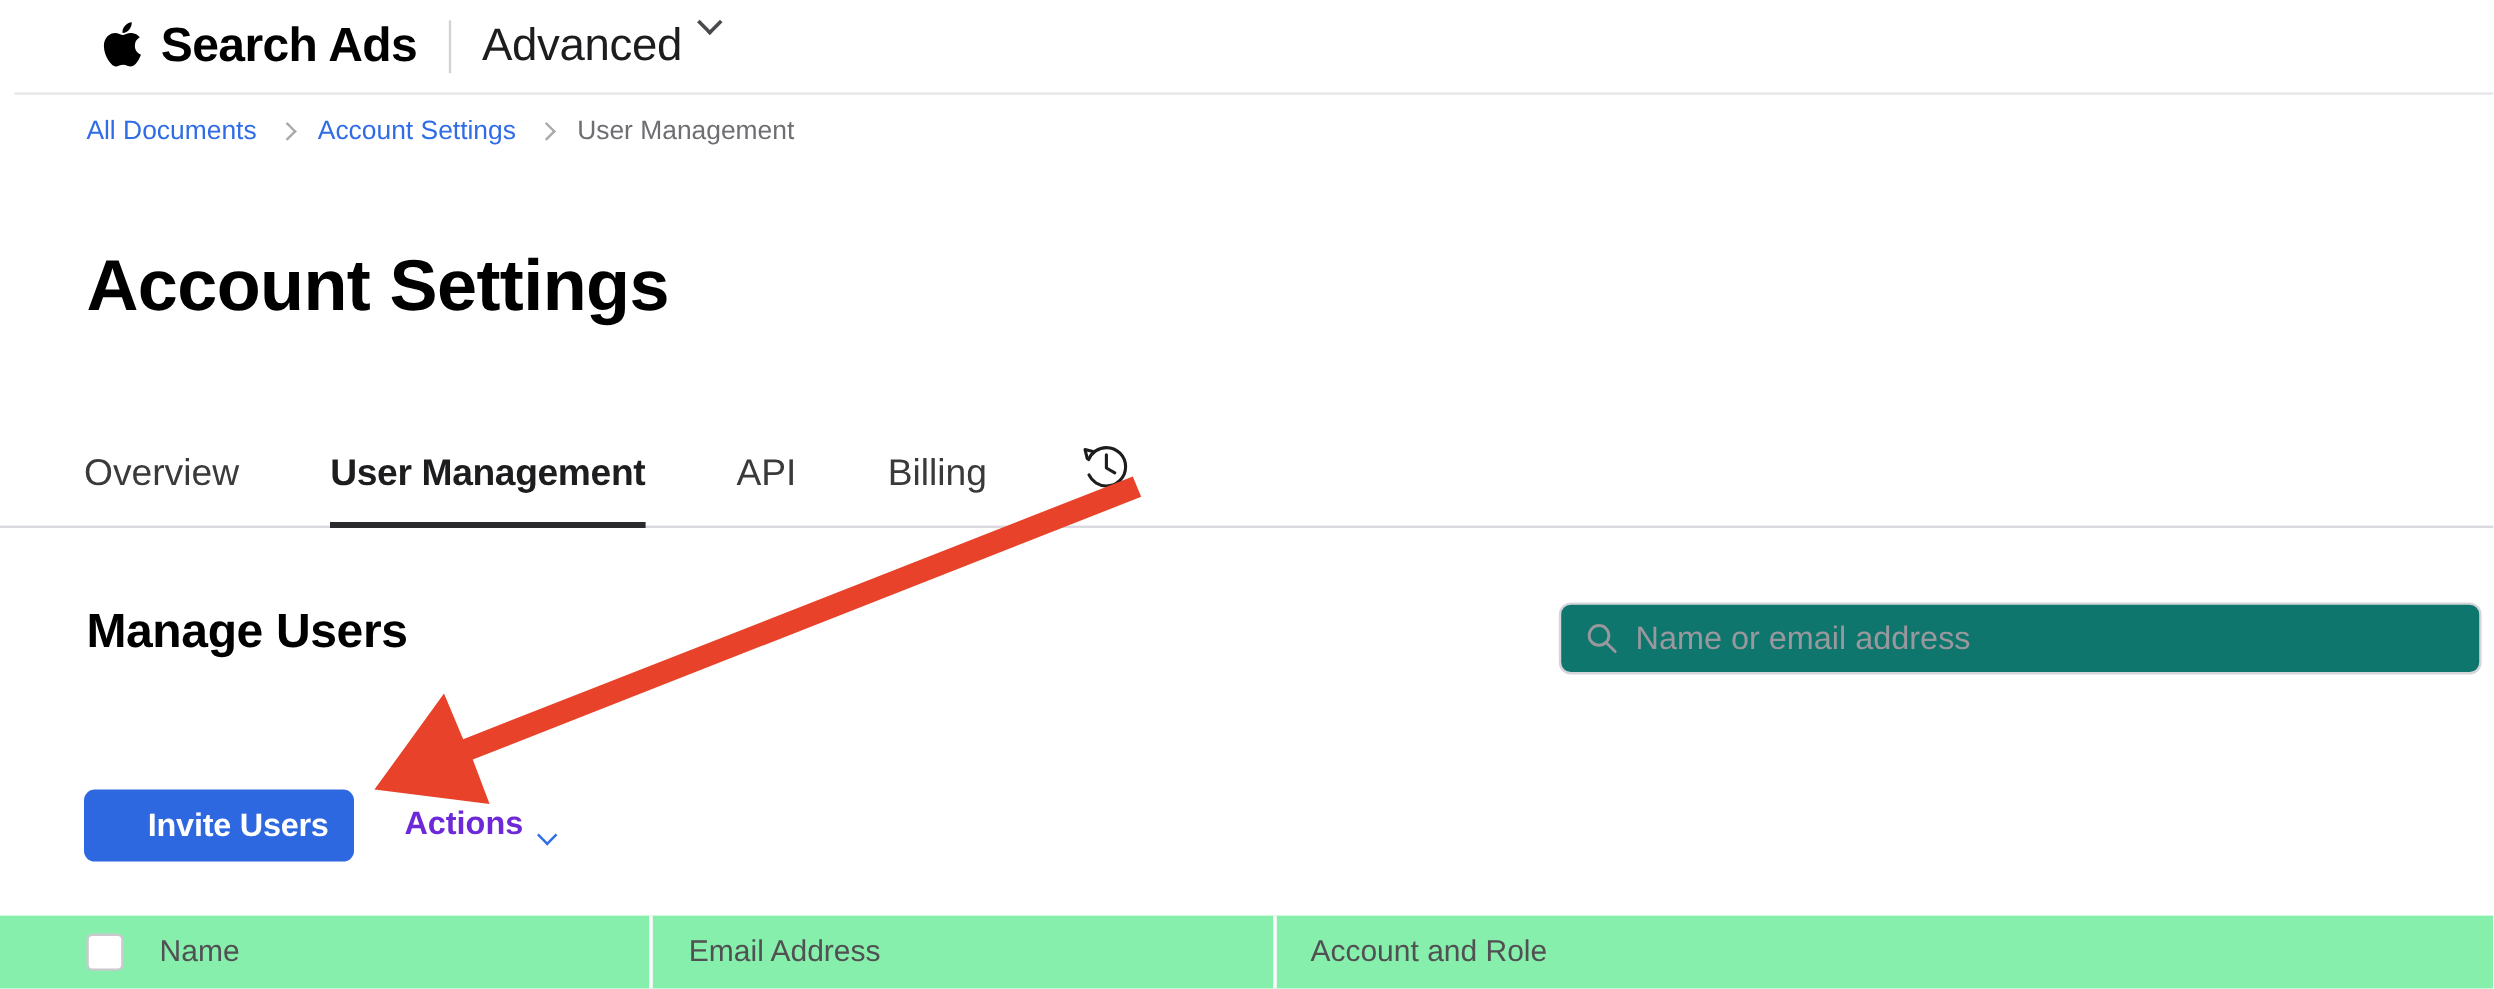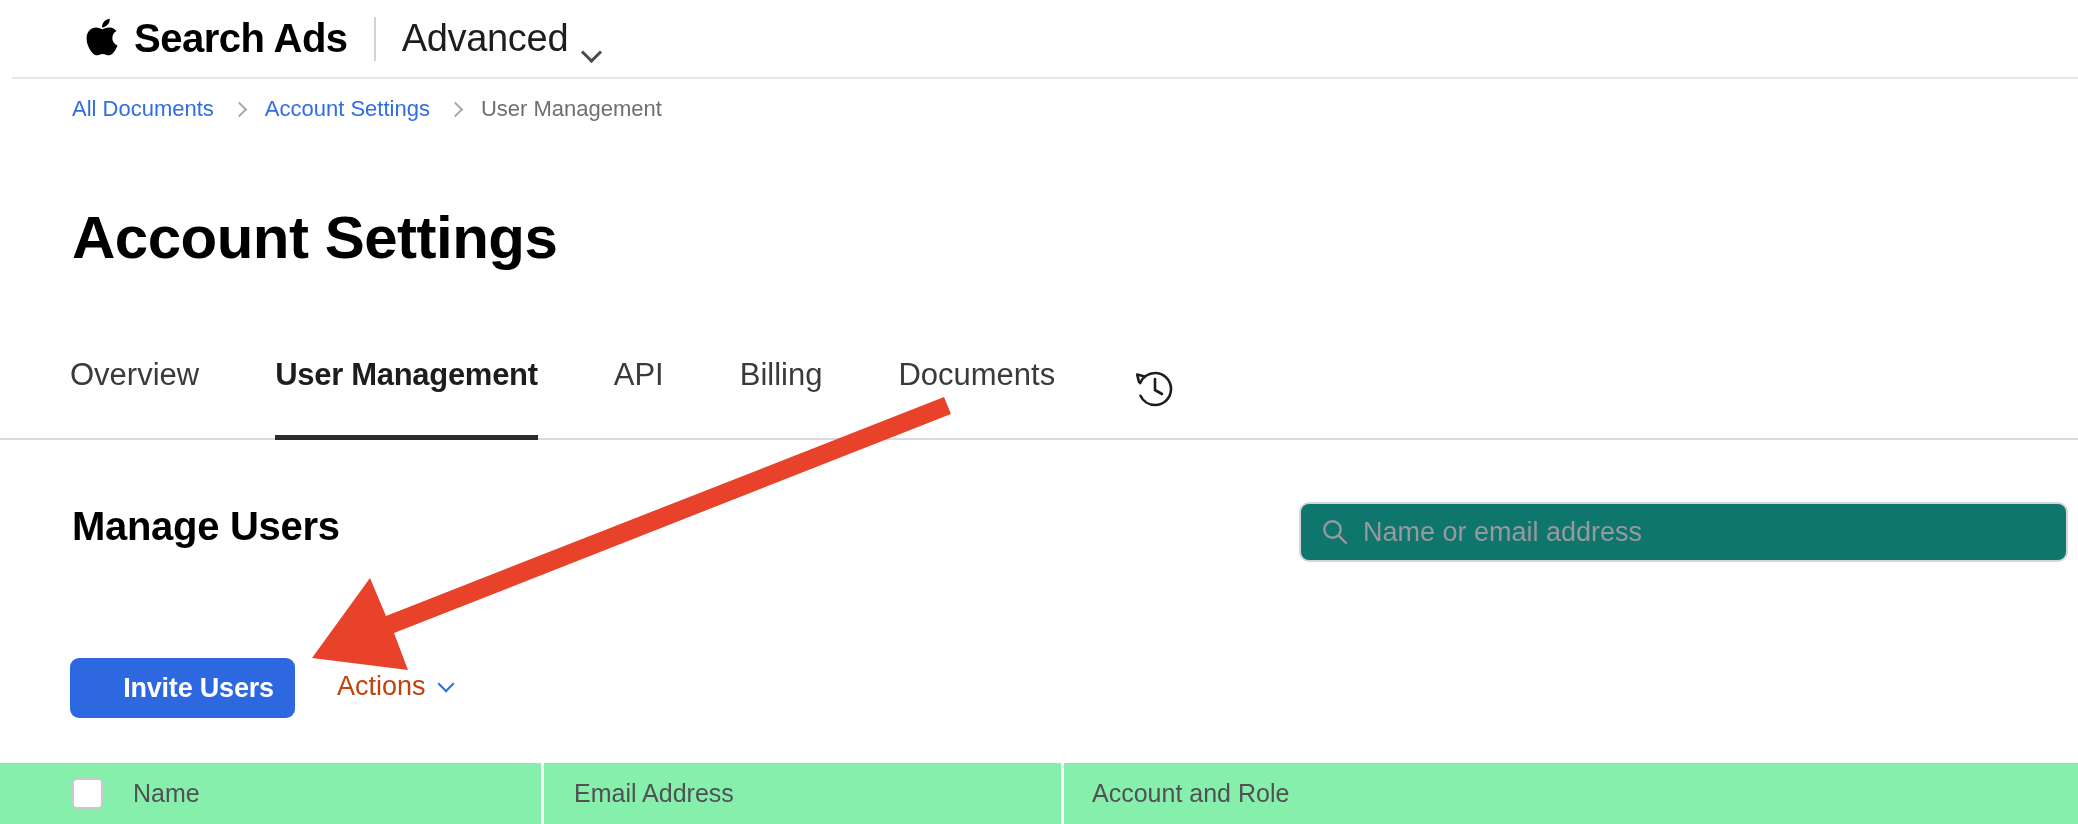--- a/index.html
+++ b/index.html
@@ -7,21 +7,21 @@
   body { font-family:"Liberation Sans","DejaVu Sans",sans-serif; color:#1d1d1f; }
   .page { position:relative; width:2078px; height:824px; background:#fff; overflow:hidden; }
 
   
   .topbar { position:absolute; top:0; left:0; width:100%; height:79px;
             border-bottom:2px solid #e6e6e9; display:flex; align-items:center; padding-left:72px;margin-left:12px; }
   .brand { display:flex; align-items:center; gap:14px; cursor:pointer; }
   .apple-logo { width:36px; height:42px; display:block; margin-top:-4px; }
   .brand-name { font-size:40px; font-weight:700; letter-spacing:-0.5px; color:#000; }
   .topbar-divider { width:2px; height:44px; background:#d2d2d7; margin:0 26px 0 26px; }
-  .product-switcher { display:flex; align-items:flex-end; gap:16px; cursor:pointer; }
+  .product-switcher { display:flex; align-items:flex-start; gap:16px; cursor:pointer; }
   .product-name { font-size:38px; font-weight:400; color:#1d1d1f; letter-spacing:-0.3px; }
 
   .chev { display:inline-block; border-right:3px solid #4a4a4e; border-bottom:3px solid #4a4a4e; }
   .chev-down { width:15px; height:15px; transform:rotate(45deg); margin-top:-6px; }
   .chev-right { width:11px; height:11px; transform:rotate(-45deg); }
   .chev-down-sm { width:12px; height:12px; transform:rotate(45deg); margin-top:-5px;
                   border-color:#2f6ce5; border-width:2.5px; }
 
   
   .breadcrumb { position:absolute; top:96px; left:72px; display:flex; align-items:center; gap:20px;
@@ -31,21 +31,21 @@
   .breadcrumb .chev-right { border-color:#a9a9ae; border-width:2.5px; }
 
   
   .page-title { position:absolute; top:203px; left:72px; font-size:60px; font-weight:700;
                 letter-spacing:-0.5px; color:#000; }
 
   
   .tabs { position:absolute; top:352px; left:0; width:100%; height:88px;
           border-bottom:2px solid #dadade; display:flex; align-items:flex-end; gap:76px;
           padding:0 0 0 70px; }
-  .tab { position:relative; font-size:31px; color:#3a3a3c; padding-bottom:45px; cursor:pointer;
+  .tab { position:relative; font-size:31px; color:#3a3a3c; padding-bottom:26px; cursor:pointer;
          white-space:nowrap; }
   .tab.active { color:#1d1d1f; font-weight:700; letter-spacing:-0.3px; }
   .tab.active::after { content:""; position:absolute; left:0; right:0; bottom:-2px; height:5px;
                        background:#2b2b2e; }
   .tab-history { padding-bottom:26px; cursor:pointer; }
   .tab-history svg { display:block; }
 
   
   .section-heading { position:absolute; top:504px; left:72px; font-size:40px; font-weight:700;
                      letter-spacing:-0.3px; color:#000; }
@@ -54,22 +54,22 @@
                 background:#0f766e; display:flex; align-items:center; padding:0 18px 0 20px; gap:14px; }
   .search-box input { flex:1; border:none; outline:none; font-size:27px; color:#1d1d1f;
                       font-family:inherit; background:transparent; }
   .search-box input::placeholder { color:#98989d; }
 
   
   .invite-btn { position:absolute; top:658px; left:70px; width:225px; height:60px;
                 background:#2d68e1; color:#fff; font-size:27px; font-weight:700;
                 border:none; border-radius:9px; cursor:pointer; font-family:inherit;
                 display:flex; align-items:center; justify-content:center; letter-spacing:-0.2px;padding-left:32px; }
-  .actions-link { position:absolute; top:671px; left:337px; display:flex; align-items:center;
-                  gap:14px; color:#c2410c; font-size:27px; cursor:pointer; }
+  .actions-link { position:absolute; top:671px; left:337px; display:flex; align-items:flex-end;
+                  gap:14px; color:#6d28d9; font-size:27px; cursor:pointer;font-weight:bold; }
 
   
   .thead { position:absolute; top:763px; left:0; width:100%; height:61px; background:#86efac; }
   .th-label { position:absolute; top:0; height:61px; display:flex; align-items:center;
               font-size:25px; color:#515154; }
   .th-name  { left:133px; }
   .th-email { left:574px; }
   .th-role  { left:1092px; }
   .th-div { position:absolute; top:0; width:3px; height:61px; background:#fafafa; }
   .th-div1 { left:541px; } .th-div2 { left:1061px; }
@@ -107,21 +107,20 @@
     <span class="crumb-current">User Management</span>
   </nav>
 
   <h1 class="page-title">Account Settings</h1>
 
   <div class="tabs">
     <div class="tab">Overview</div>
     <div class="tab active">User Management</div>
     <div class="tab">API</div>
     <div class="tab">Billing</div>
-    <div class="tab">Documents</div>
     <div class="tab-history">
       <svg width="46" height="46" viewBox="0 0 46 46">
         <circle cx="24" cy="23" r="16" fill="none" stroke="#1d1d1f" stroke-width="2.6" stroke-dasharray="88 13" stroke-dashoffset="-56" stroke-linecap="round"></circle>
         <polyline points="24,13 24,24 31,28" fill="none" stroke="#1d1d1f" stroke-width="2.6" stroke-linecap="round" stroke-linejoin="round"></polyline>
         <path d="M8 16 L6.2 8.6 L13.6 10.4" fill="none" stroke="#1d1d1f" stroke-width="2.6" stroke-linecap="round" stroke-linejoin="round"></path>
       </svg>
     </div>
   </div>
 
   <h2 class="section-heading">Manage Users</h2>

